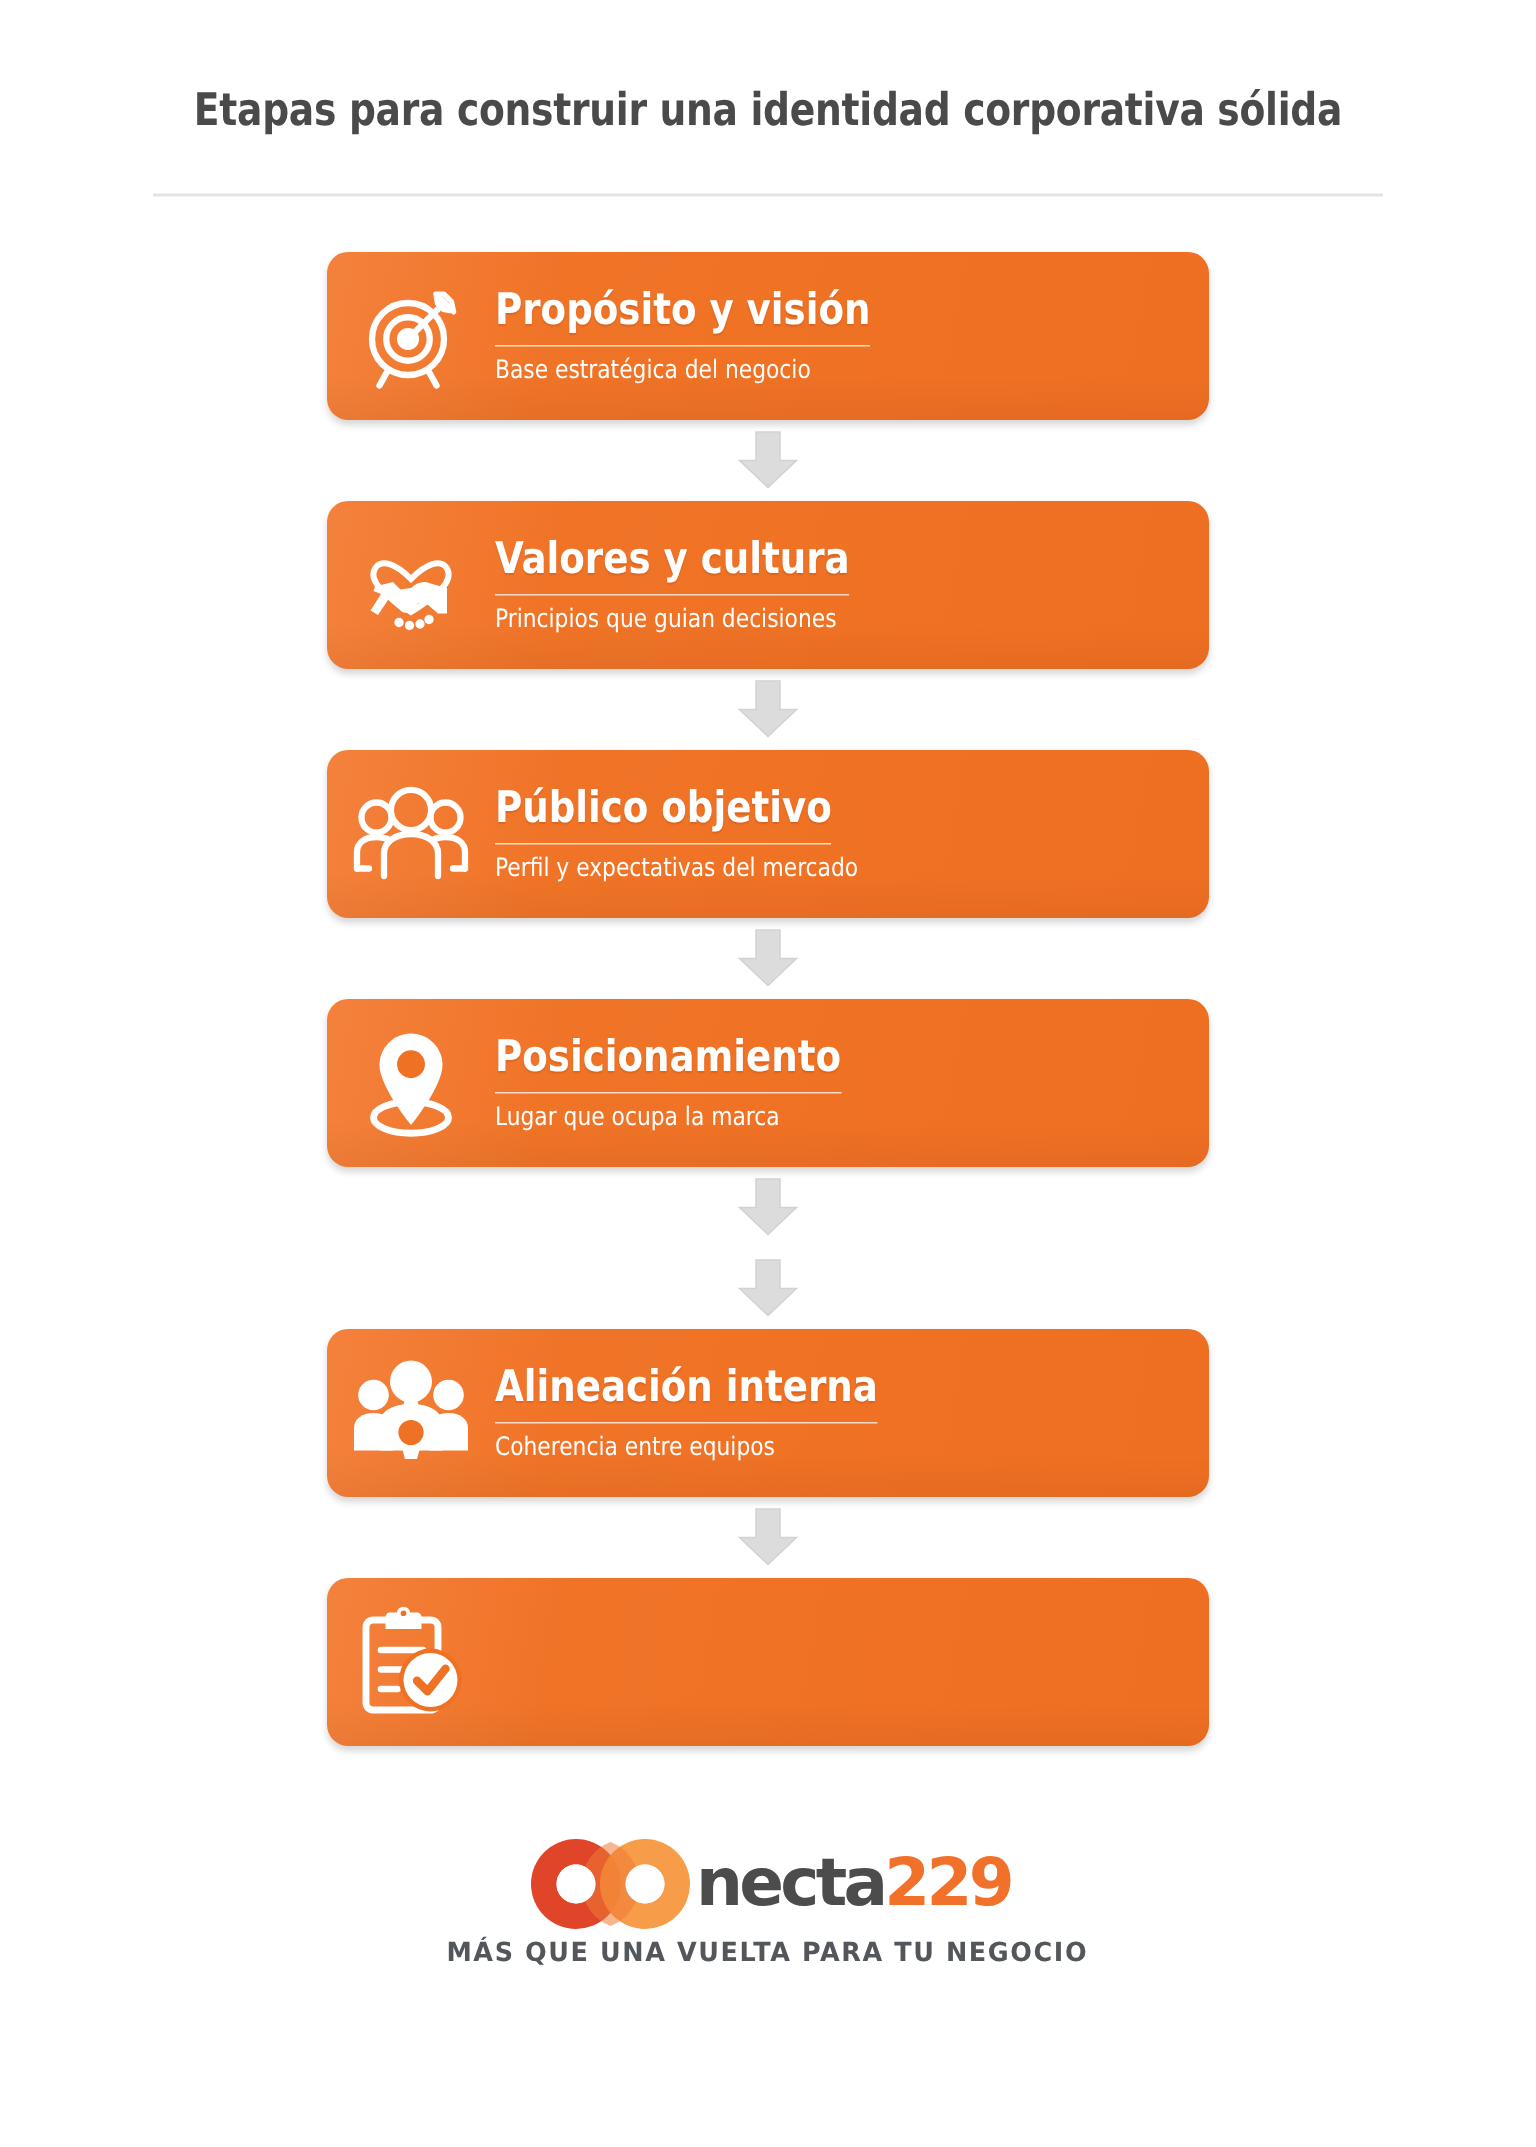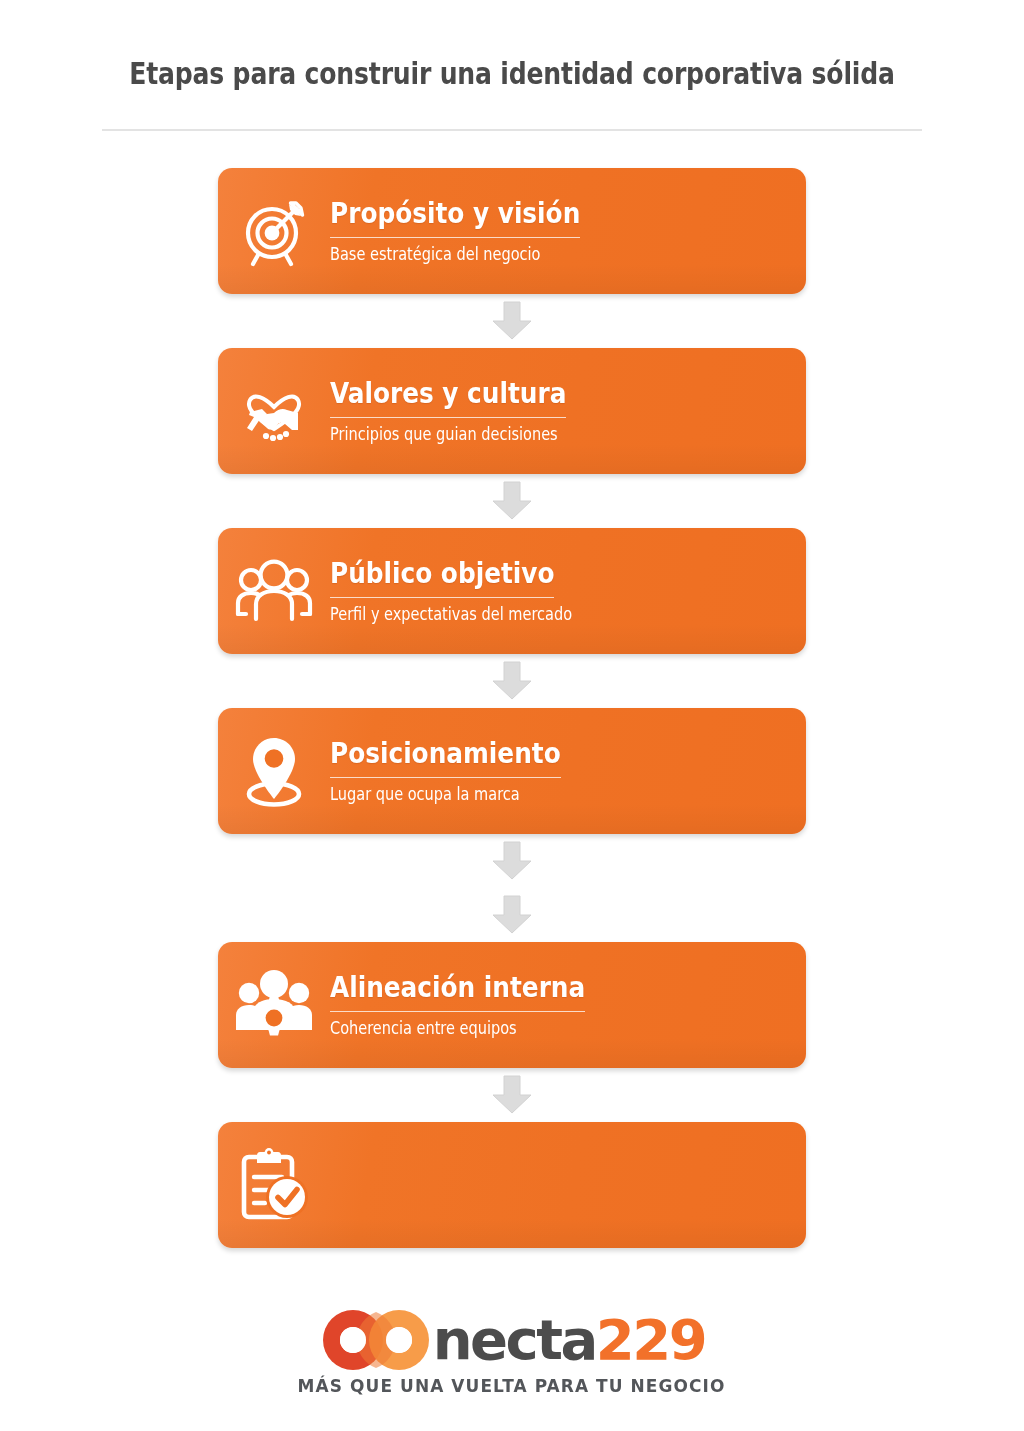--- a/index.html
+++ b/index.html
@@ -47,21 +47,21 @@
   .flow {
     margin-top: 37px;
     display: flex;
     flex-direction: column;
     align-items: center;
   }
 
   .step-card {
     position: relative;
     width: 588px;
-    height: 126px;
+    height: 112px;
     border-radius: 14px;
     background: linear-gradient(100deg, #f4813c 0%, #f07427 26%, #ef7124 60%, #ef6f22 100%);
     box-shadow: 0 3px 5px rgba(0,0,0,0.16);
     display: flex;
     align-items: center;
     overflow: hidden;
   }
 
   .step-card::after {
     content: "";
@@ -146,21 +146,21 @@
   .logo-row {
     display: flex;
     align-items: center;
     justify-content: center;
   }
 
   .logo-mark { display: block; }
 
   .logo-word {
     font-family: "DejaVu Sans", "Liberation Sans", sans-serif;
-    font-size: 56px;
+    font-size: 44px;
     font-weight: bold;
     letter-spacing: -2.5px;
     line-height: 1;
     margin-left: -4px;
     display: flex;
     align-items: flex-end;
   }
 
   .logo-necta { color: #4c4c4c; }
   .logo-361 { color: #f2712a; }

